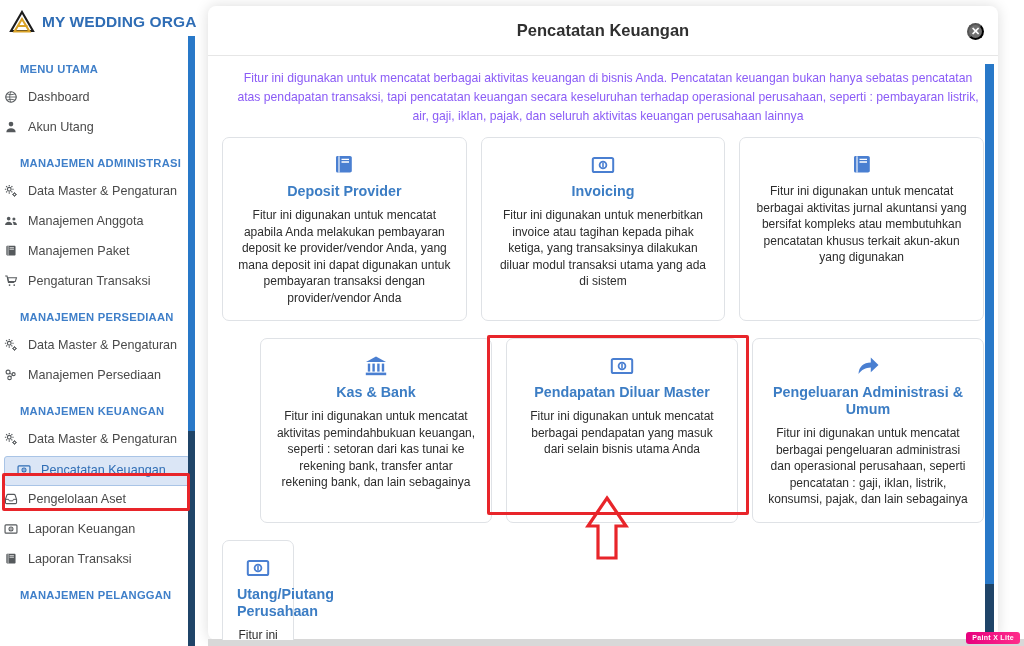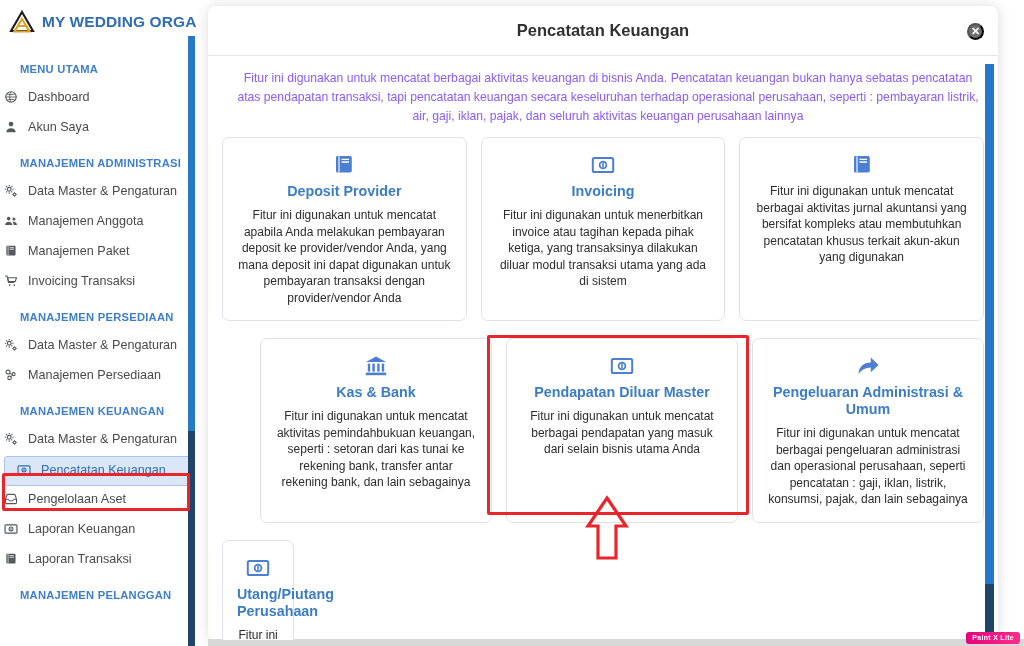--- a/index.html
+++ b/index.html
@@ -209,21 +209,21 @@
           </span>
           <span class="ni-label">Dashboard</span>
         </div>
         <div class="nav-item">
           <span class="ni-icon">
             <svg width="14" height="14" viewBox="0 0 24 24" fill="currentColor">
               <circle cx="12" cy="7" r="4"></circle>
               <path d="M4 21c0-4.4 3.6-7 8-7s8 2.6 8 7z"></path>
             </svg>
           </span>
-          <span class="ni-label">Akun Saya</span>
+          <span class="ni-label">Akun Utang</span>
         </div>
         <div class="nav-section">MANAJEMEN ADMINISTRASI</div>
         <div class="nav-item">
           <span class="ni-icon">
             <svg width="14" height="14" viewBox="0 0 24 24" fill="currentColor">
               <circle cx="9" cy="9" r="3.2" fill="none" stroke="currentColor" stroke-width="2"></circle>
               <path d="M9 1.5v2.2M9 14.3v2.2M1.5 9h2.2M14.3 9h2.2M3.7 3.7l1.6 1.6M12.7 12.7l1.6 1.6M14.3 3.7l-1.6 1.6M5.3 12.7l-1.6 1.6" stroke="currentColor" stroke-width="2" fill="none"></path>
               <circle cx="18" cy="18" r="2.2" fill="none" stroke="currentColor" stroke-width="1.8"></circle>
               <path d="M18 13.8v1.4M18 20.8v1.4M13.8 18h1.4M20.8 18h1.4" stroke="currentColor" stroke-width="1.6"></path>
             </svg>
@@ -253,21 +253,21 @@
         </div>
         <div class="nav-item">
           <span class="ni-icon">
             <svg width="14" height="14" viewBox="0 0 24 24" fill="currentColor">
               <path d="M2 3.5h3.2l2.4 11h10.2" fill="none" stroke="currentColor" stroke-width="1.8"></path>
               <path d="M6.4 6.4h15l-2 6.5H7.8z" fill="none" stroke="currentColor" stroke-width="1.8"></path>
               <circle cx="9.5" cy="19" r="1.5"></circle>
               <circle cx="17.5" cy="19" r="1.5"></circle>
             </svg>
           </span>
-          <span class="ni-label">Invoicing Transaksi</span>
+          <span class="ni-label">Pengaturan Transaksi</span>
         </div>
         <div class="nav-section">MANAJEMEN PERSEDIAAN</div>
         <div class="nav-item">
           <span class="ni-icon">
             <svg width="14" height="14" viewBox="0 0 24 24" fill="currentColor">
               <circle cx="9" cy="9" r="3.2" fill="none" stroke="currentColor" stroke-width="2"></circle>
               <path d="M9 1.5v2.2M9 14.3v2.2M1.5 9h2.2M14.3 9h2.2M3.7 3.7l1.6 1.6M12.7 12.7l1.6 1.6M14.3 3.7l-1.6 1.6M5.3 12.7l-1.6 1.6" stroke="currentColor" stroke-width="2" fill="none"></path>
               <circle cx="18" cy="18" r="2.2" fill="none" stroke="currentColor" stroke-width="1.8"></circle>
               <path d="M18 13.8v1.4M18 20.8v1.4M13.8 18h1.4M20.8 18h1.4" stroke="currentColor" stroke-width="1.6"></path>
             </svg>

